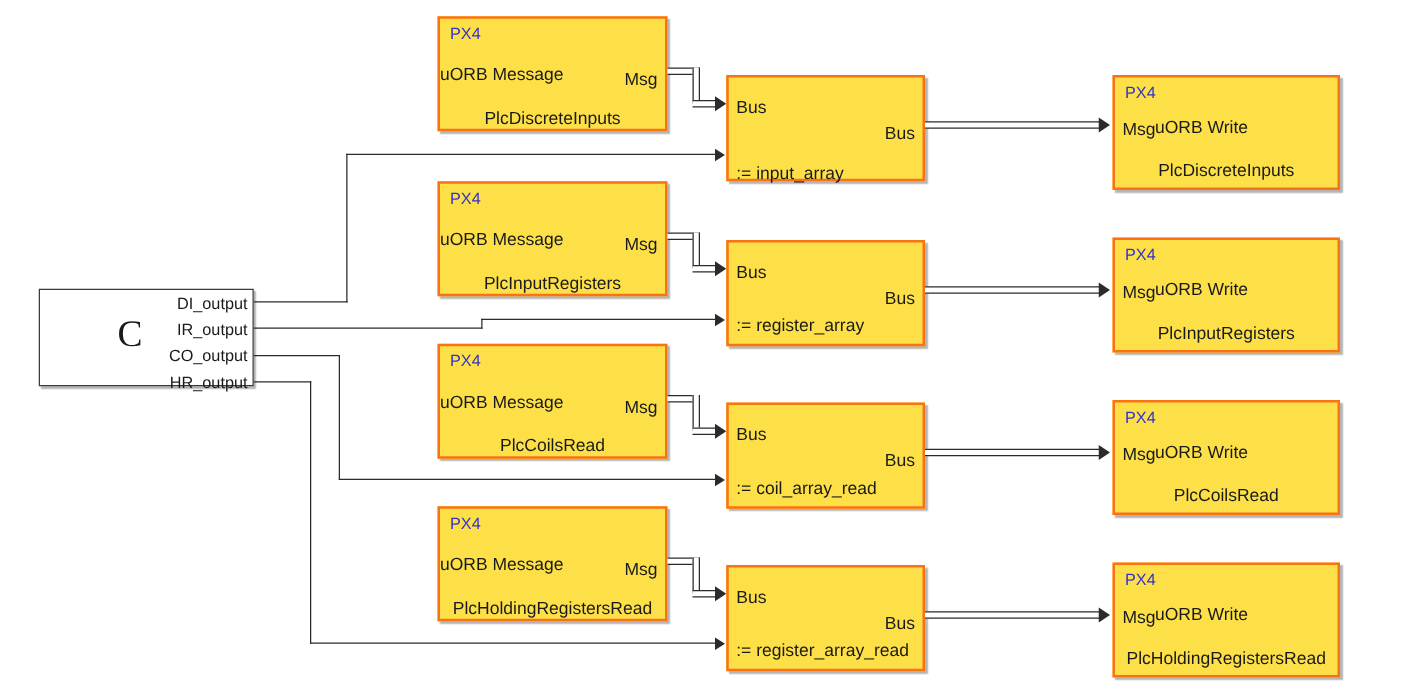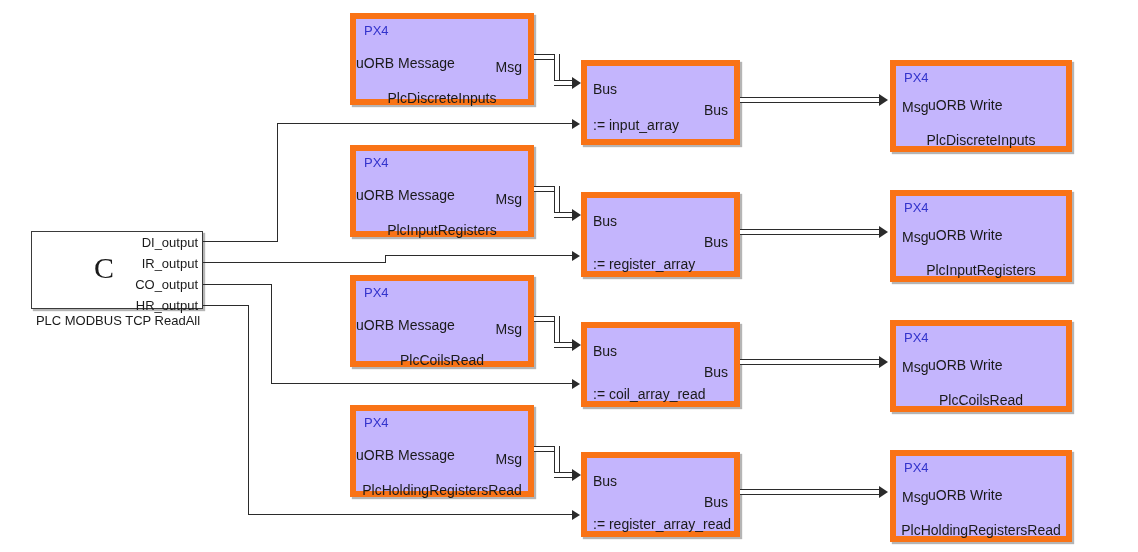--- a/index.html
+++ b/index.html
@@ -13,22 +13,22 @@
     width: 1138px;
     height: 552px;
     background: #ffffff;
     font-family: "Liberation Sans", sans-serif;
     overflow: hidden;
   }
   
   .block {
     position: absolute;
     box-sizing: border-box;
-    background: #c4b5fd;
-    border: 6px solid #f97316;
+    background: #fde047;
+    border: 2px solid #f97316;
     box-shadow: 2px 2px 1px rgba(120,120,120,0.55);
   }
   .blk-px4 {
     position: absolute;
     left: 8px;
     top: 4px;
     color: #3333cc;
     font-size: 13px;
     font-family: "Liberation Sans", sans-serif;
     white-space: nowrap;
@@ -140,32 +140,31 @@
 
 <div id="canvas">
 
   <div class="plc-block" style="left:31px; top:231px; width:172px; height:78px;">
     <div class="plc-c" style="left:62px; top:19px;">C</div>
     <div class="plc-out" style="top:3px;">DI_output</div>
     <div class="plc-out" style="top:24px;">IR_output</div>
     <div class="plc-out" style="top:45px;">CO_output</div>
     <div class="plc-out" style="top:66px;text-align:center;">HR_output</div>
   </div>
-  <div class="plc-caption" style="left:23px; top:313px; width:190px;">PLC MODBUS TCP ReadAll</div>
 
   <div class="block" style="left:350px; top:13px; width:184px; height:92px;">
     <div class="blk-px4">PX4</div>
     <div class="blk-title" style="top:36px; padding-right:34px;">uORB Message</div>
     <div class="blk-sub" style="top:71px;">PlcDiscreteInputs</div>
     <div class="port-label port-right" style="top:40px;">Msg</div>
   </div>
 
   <div class="block" style="left:581px; top:60px; width:159px; height:85px;">
     <div class="port-label port-left" style="top:15px;">Bus</div>
-    <div class="port-label port-left" style="top:51px;">:= input_array</div>
+    <div class="port-label port-left" style="top:68px;">:= input_array</div>
     <div class="port-label port-right" style="top:36px;">Bus</div>
   </div>
 
   <div class="block" style="left:890px; top:60px; width:182px; height:92px;">
     <div class="blk-px4">PX4</div>
     <div class="blk-title" style="top:31px; padding-left:32px;">uORB Write</div>
     <div class="blk-sub" style="top:66px;">PlcDiscreteInputs</div>
     <div class="port-label port-left" style="top:33px;">Msg</div>
   </div>
 

